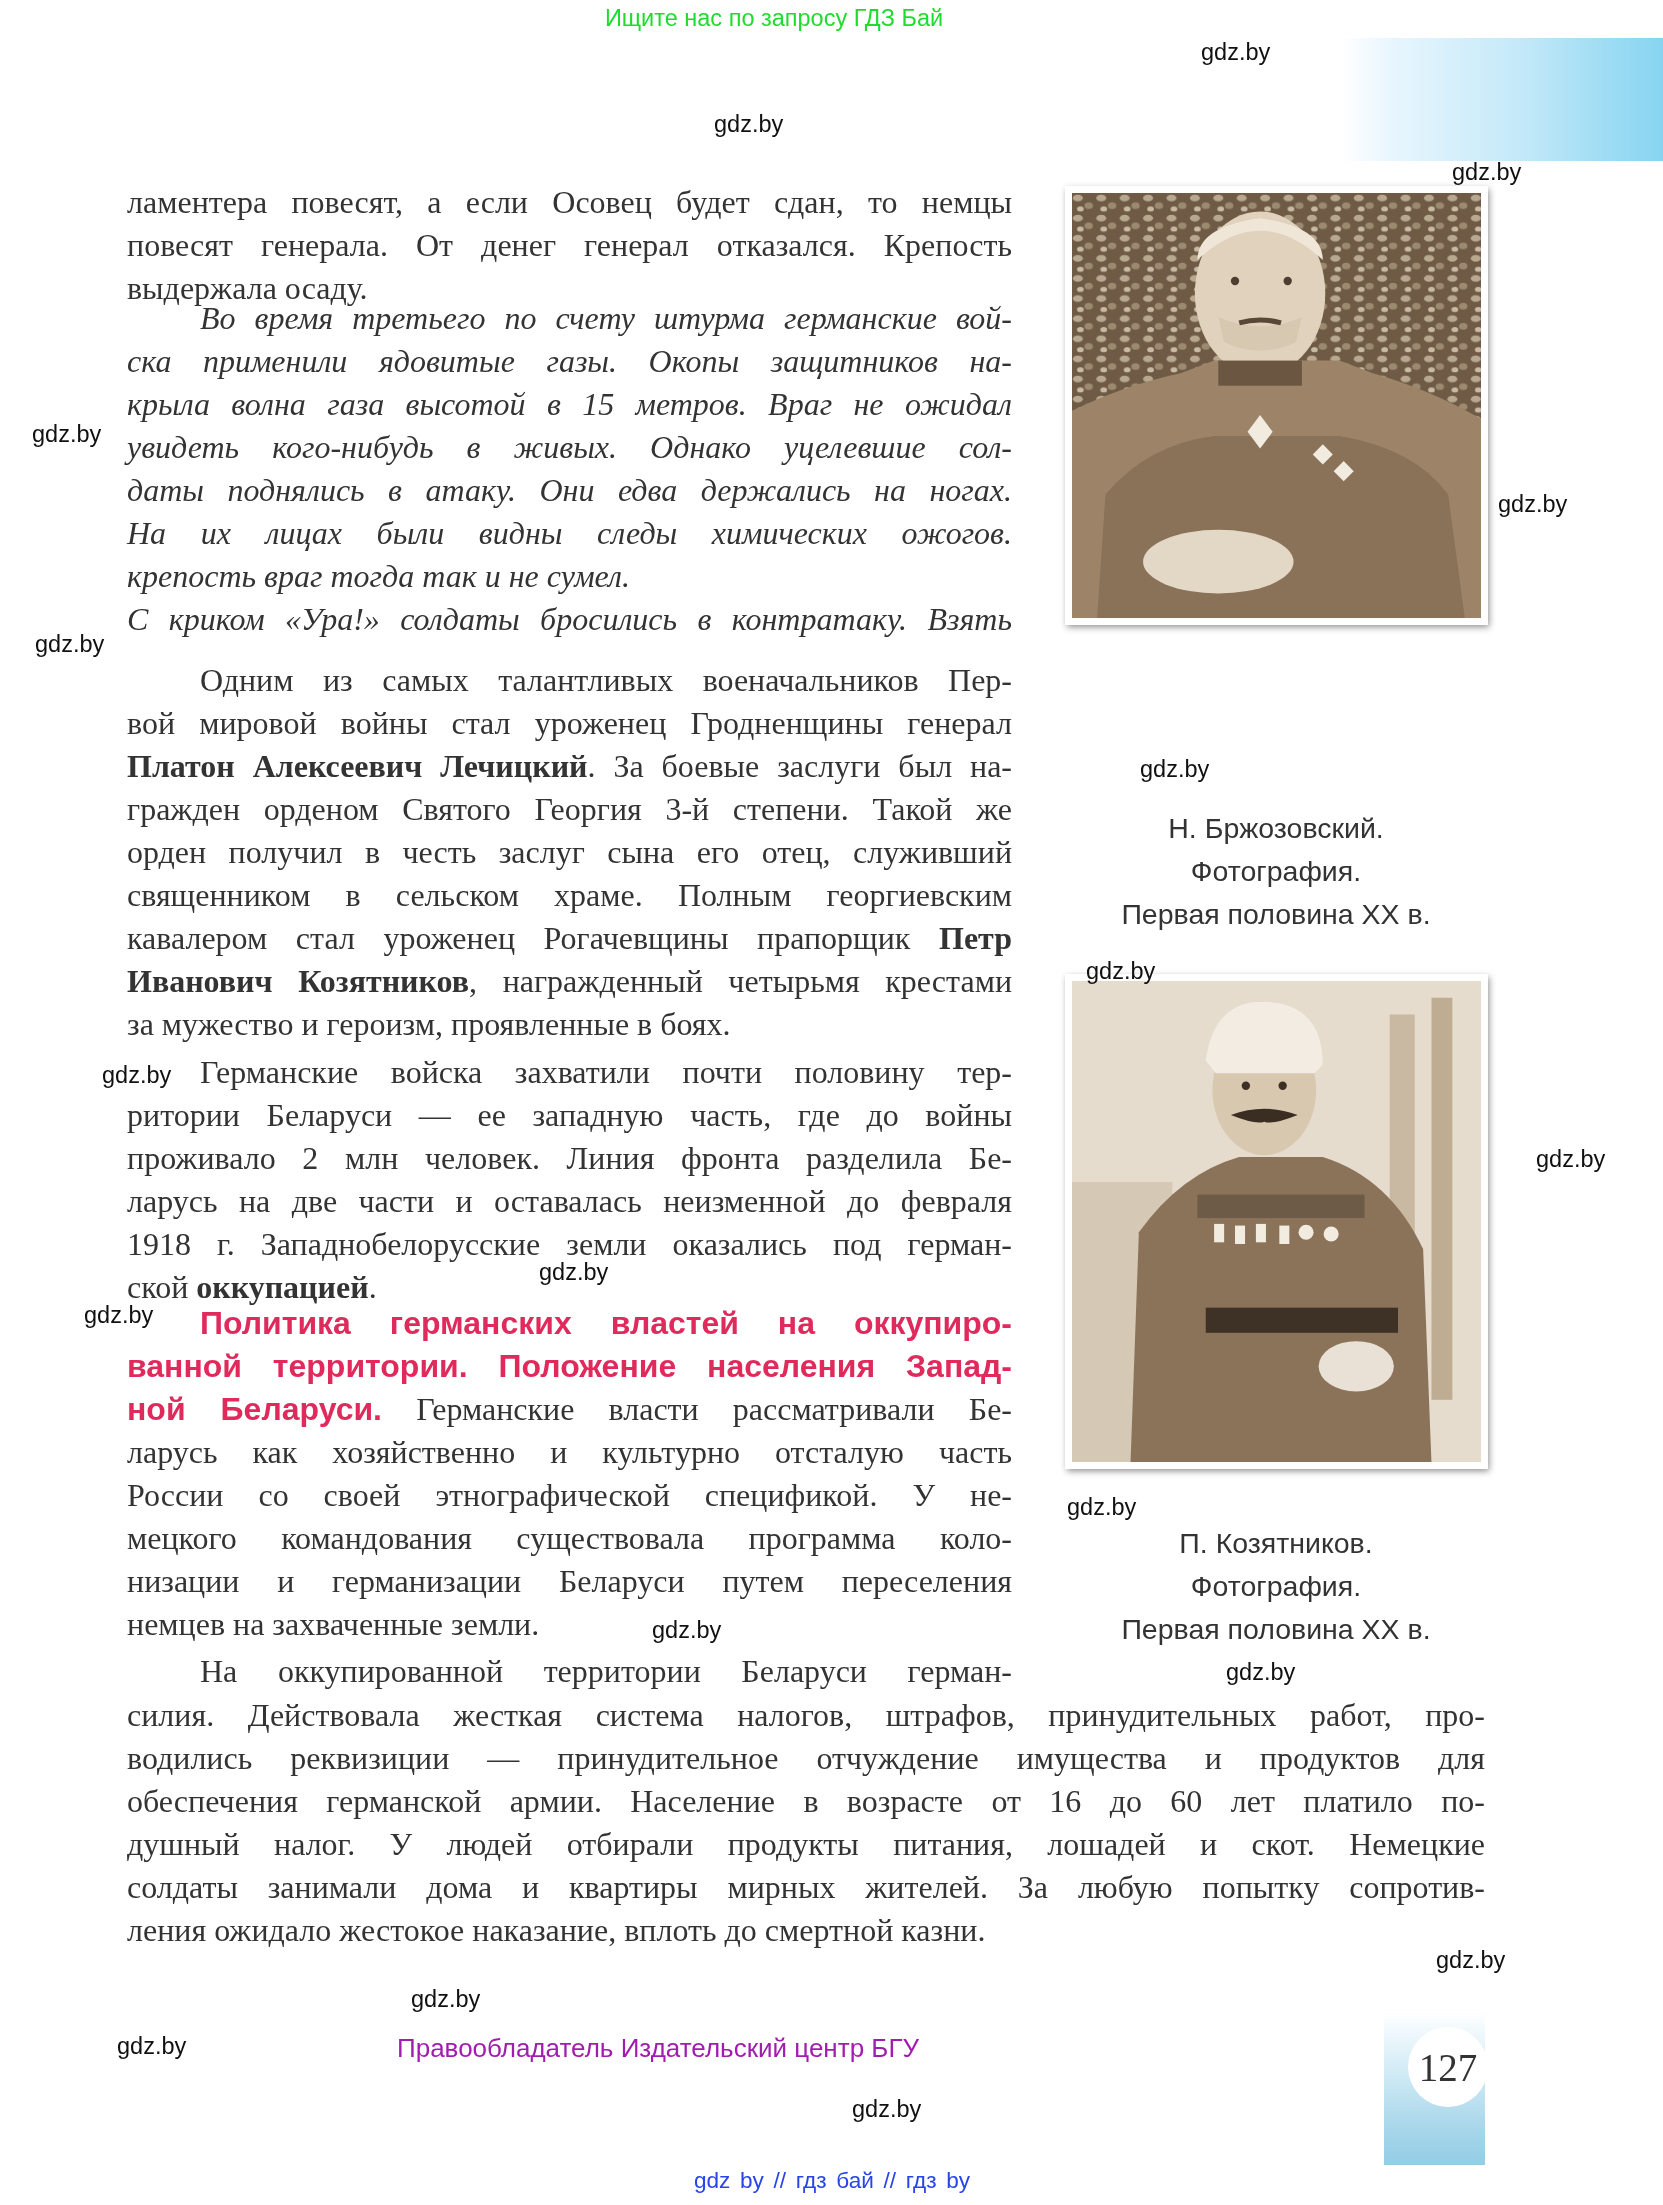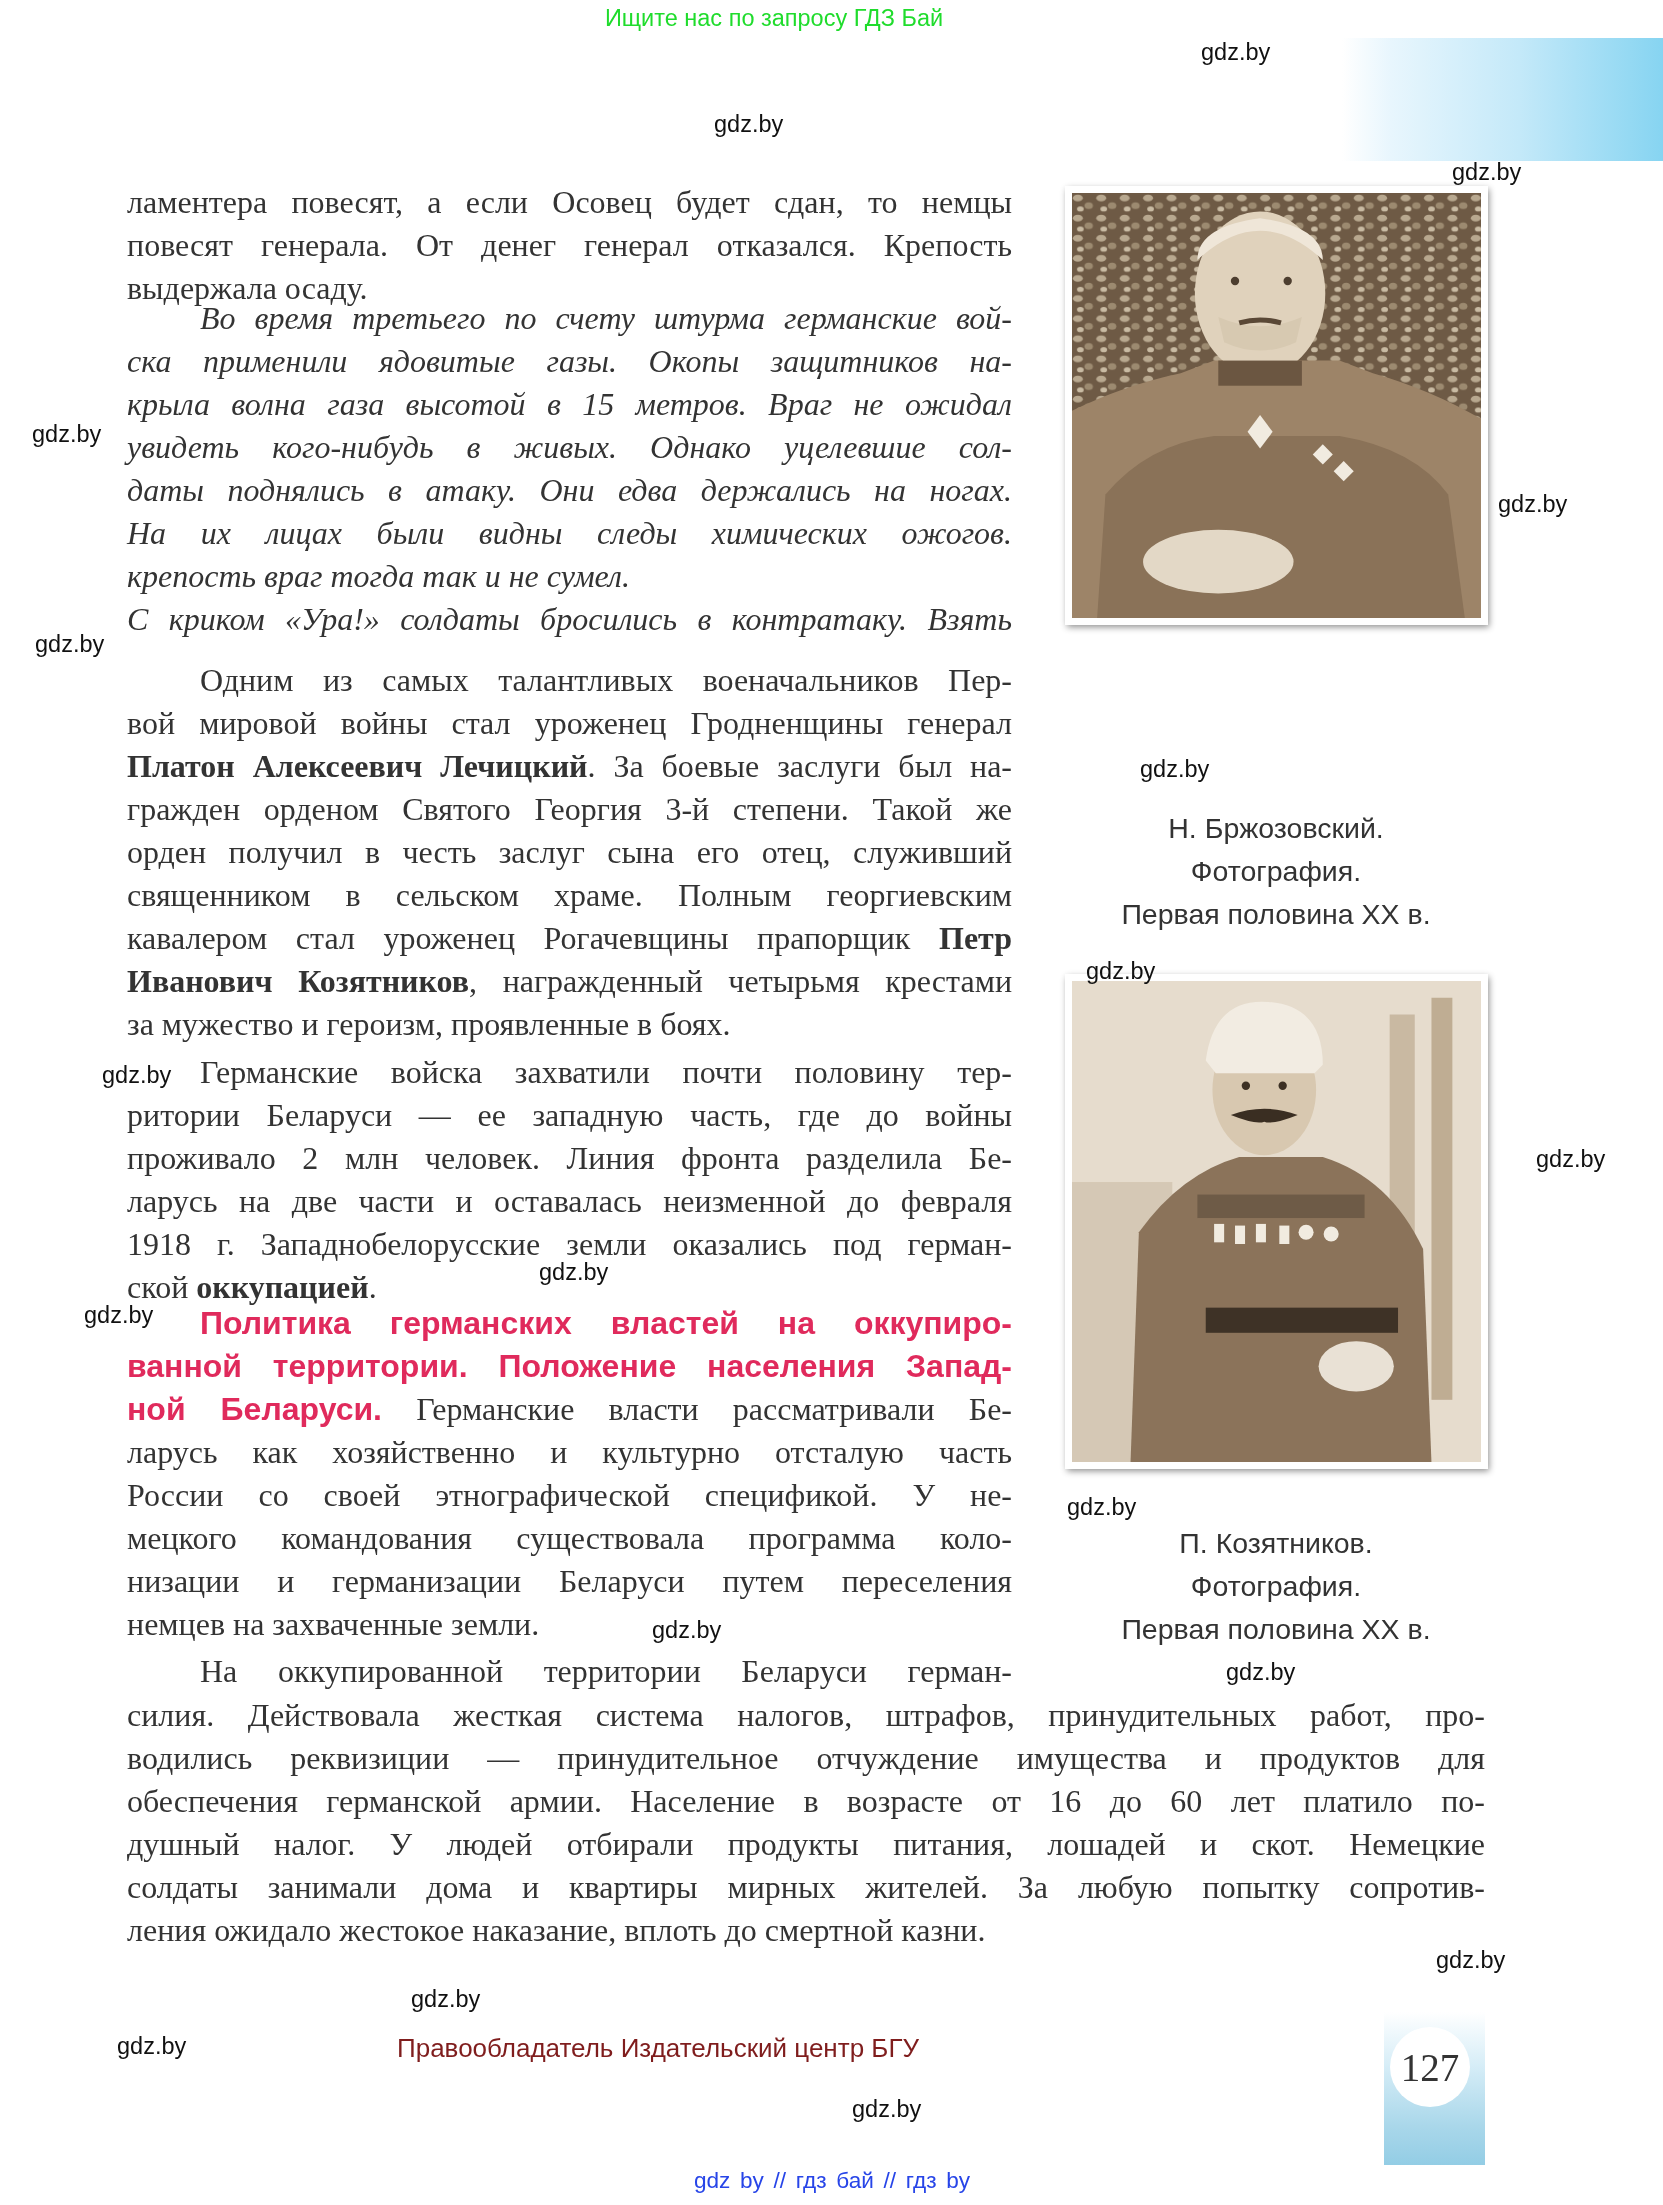--- a/index.html
+++ b/index.html
@@ -14,24 +14,24 @@
   .text-col { left:127px; width:885px; font-size:32px; line-height:43px; text-align:justify; }
   .text-full { left:127px; width:1358px; font-size:32px; line-height:43px; text-align:justify; }
   .line { display:block; white-space:nowrap; text-align-last:justify; }
   .line.last { text-align-last:left; }
   .indent { padding-left:73px; }
   b.bold { font-weight:bold; }
   .heading { color:#e02a5c; font-family:"Liberation Sans","DejaVu Sans",sans-serif; font-weight:bold; }
   .photo-frame { background:#ffffff; box-shadow:1.7px 3.4px 6.7px rgba(0,0,0,0.45); padding:6.7px; box-sizing:border-box; }
   .photo { width:100%; height:100%; }
   .caption { font-family:"Liberation Sans","DejaVu Sans",sans-serif; font-size:28.5px; line-height:43px; color:#333333; text-align:center; width:436px; }
-  .copyright { left:0; width:1316px; text-align:center; top:2033px; font-size:26px; color:#7f1d1d; }
+  .copyright { left:0; width:1316px; text-align:center; top:2033px; font-size:26px; color:#a21caf; }
   .page-box { left:1384px; top:2012px; width:101px; height:153px;
     background:linear-gradient(to bottom, #ffffff 0%, #d6edf7 35%, #a9d7ea 75%, #93cde5 100%); }
-  .page-circle { position:absolute; left:6px; top:15px; width:80px; height:80px; border-radius:50%; background:#ffffff;
+  .page-circle { position:absolute; left:24px; top:15px; width:80px; height:80px; border-radius:50%; background:#ffffff;
     display:flex; align-items:center; justify-content:center; font-family:"Liberation Serif","DejaVu Serif",serif; font-size:39px; color:#333333; }
   .footer-links { left:0; width:1664px; text-align:center; top:2168px; font-size:22.6px; color:#2745e8; font-family:"Liberation Sans","DejaVu Sans",sans-serif; word-spacing:3.4px; }
 </style>
 </head>
 <body>
 
 <div class="abs sans top-banner">Ищите нас по запросу ГДЗ Бай</div>
 <div class="abs blue-band"></div>
 
 <div class="abs serif text-col" style="top:181px;">

